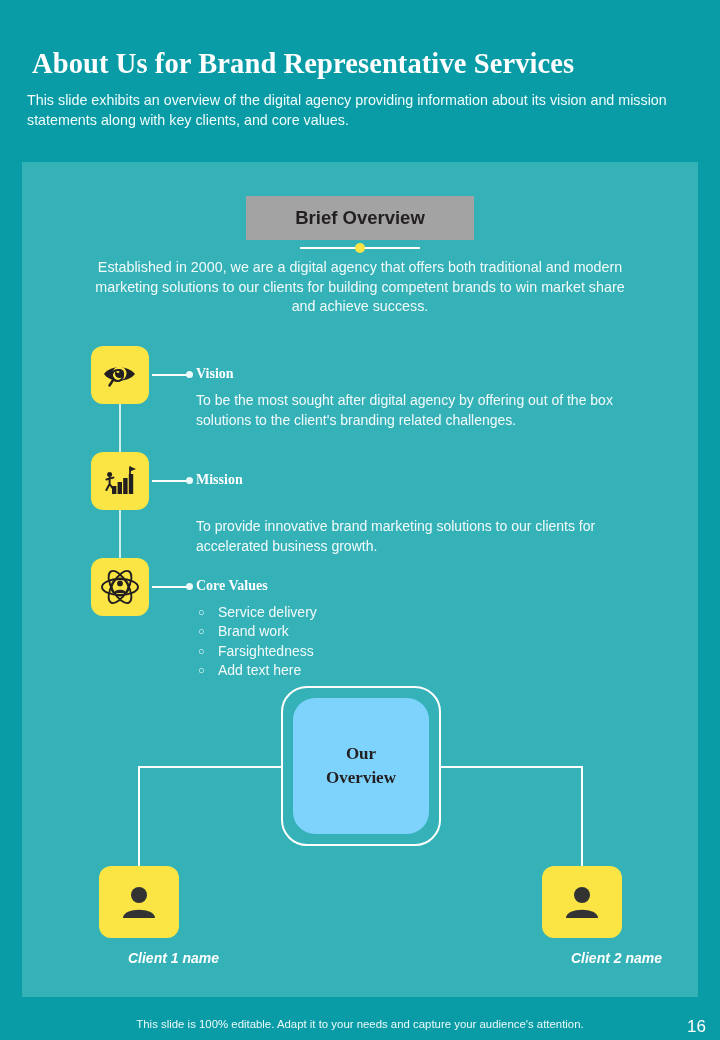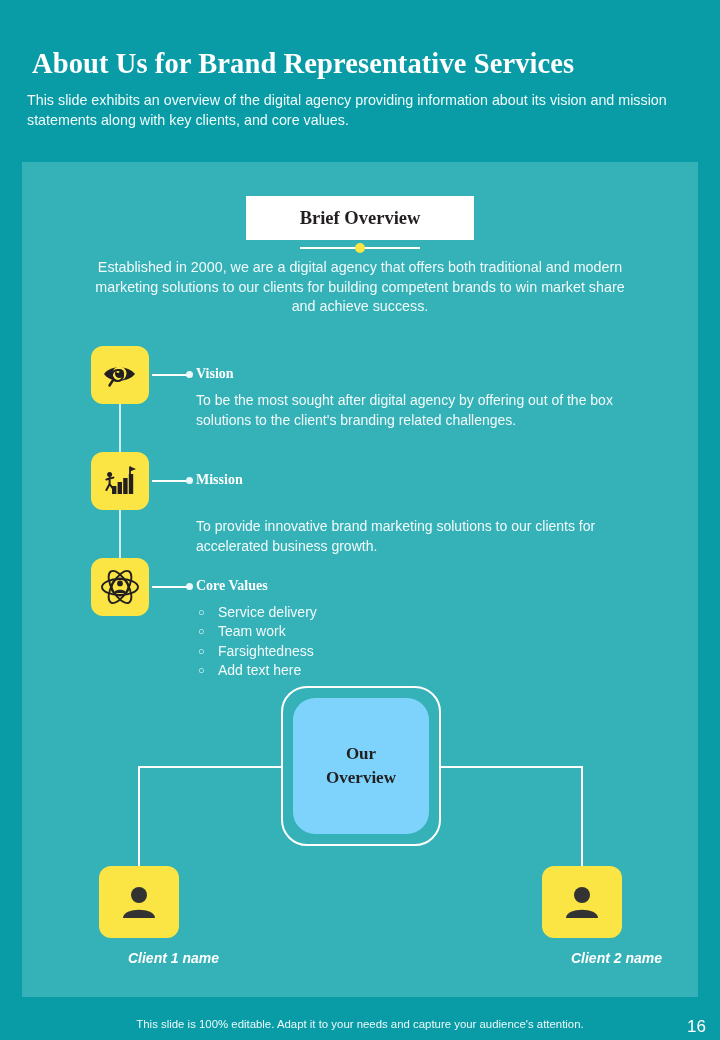--- a/index.html
+++ b/index.html
@@ -54,25 +54,25 @@
     background: #35b1b8;
   }
 
   
   .overview-badge {
     position: absolute;
     left: 246px;
     top: 196px;
     width: 228px;
     height: 44px;
-    background: #ffffff;
+    background: #a3a3a3;
     display: flex;
     align-items: center;
     justify-content: center;
-    font-family: Liberation Serif, serif;
+    font-family: Liberation Sans, sans-serif;
     font-weight: bold;
     font-size: 18.5px;
     color: #231f20;
   }
   .overview-divider {
     position: absolute;
     left: 300px;
     top: 247px;
     width: 120px;
     height: 2px;
@@ -334,21 +334,21 @@
     <circle cx="20" cy="18" r="8.6" fill="none" stroke="#231f20" stroke-width="1.9"></circle>
     <circle cx="20" cy="14.4" r="2.9" fill="#231f20"></circle>
     <path d="M14.2 24 C14.2 19.5, 25.8 19.5, 25.8 24 Z" fill="#231f20"></path>
   </svg>
 </div>
 <div class="info-lead" style="left:152px; top:586px;"></div>
 <div class="info-leaddot" style="left:186px; top:583px;"></div>
 <div class="info-title" style="left:196px; top:578px;">Core Values</div>
 <ul class="values-list">
   <li>Service delivery</li>
-  <li>Team work</li>
+  <li>Brand work</li>
   <li>Farsightedness</li>
   <li>Add text here</li>
 </ul>
 
 <div class="branch-h-left"></div>
 <div class="branch-h-right"></div>
 <div class="branch-v-left"></div>
 <div class="branch-v-right"></div>
 
 <div class="clients-outline"></div>

